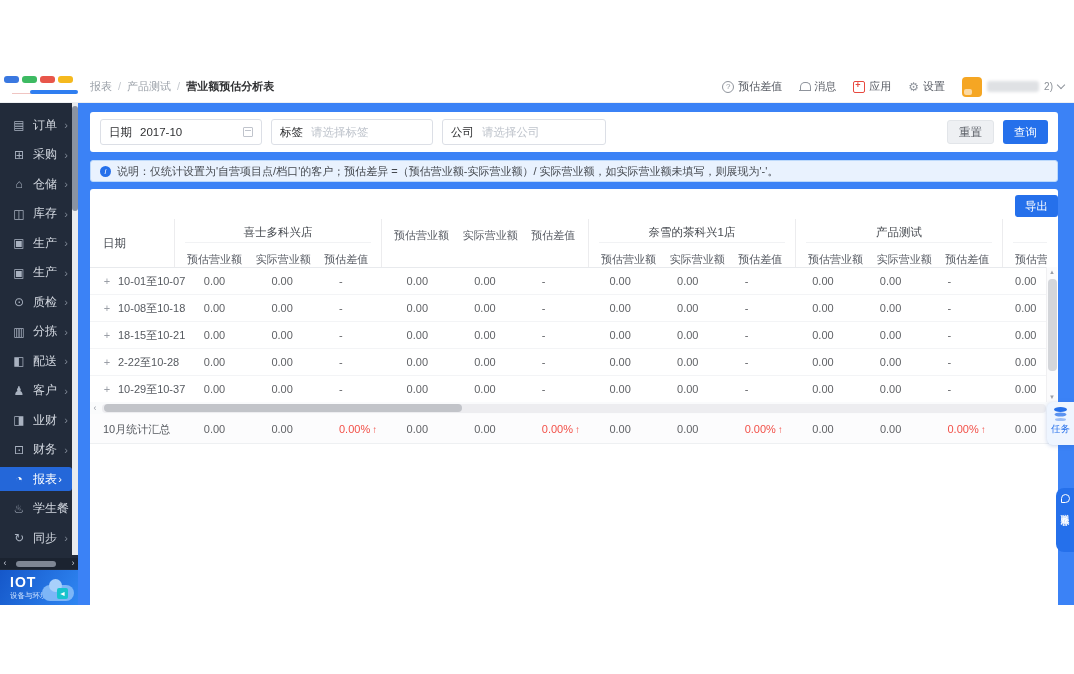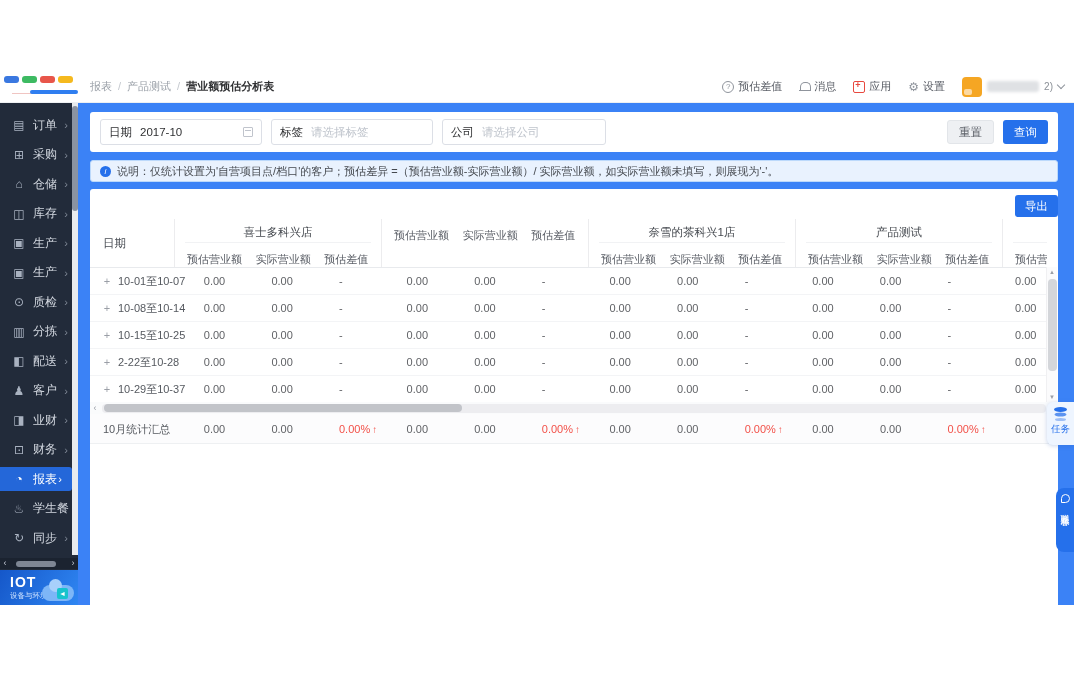--- a/index.html
+++ b/index.html
@@ -353,40 +353,40 @@
             <span class="c-val">0.00</span>
             <span class="c-val">-</span>
             <span class="c-val">0.00</span>
             <span class="c-val">0.00</span>
             <span class="c-val">-</span>
             <span class="c-part">0.00</span>
           </div>
           <div class="trow">
             <div class="c-date">
               <span class="expand">+</span>
-              <span>10-08至10-14</span>
+              <span>10-08至10-18</span>
             </div>
             <span class="c-val">0.00</span>
             <span class="c-val">0.00</span>
             <span class="c-val">-</span>
             <span class="c-val">0.00</span>
             <span class="c-val">0.00</span>
             <span class="c-val">-</span>
             <span class="c-val">0.00</span>
             <span class="c-val">0.00</span>
             <span class="c-val">-</span>
             <span class="c-val">0.00</span>
             <span class="c-val">0.00</span>
             <span class="c-val">-</span>
             <span class="c-part">0.00</span>
           </div>
           <div class="trow">
             <div class="c-date">
               <span class="expand">+</span>
-              <span>10-15至10-25</span>
+              <span>18-15至10-21</span>
             </div>
             <span class="c-val">0.00</span>
             <span class="c-val">0.00</span>
             <span class="c-val">-</span>
             <span class="c-val">0.00</span>
             <span class="c-val">0.00</span>
             <span class="c-val">-</span>
             <span class="c-val">0.00</span>
             <span class="c-val">0.00</span>
             <span class="c-val">-</span>

